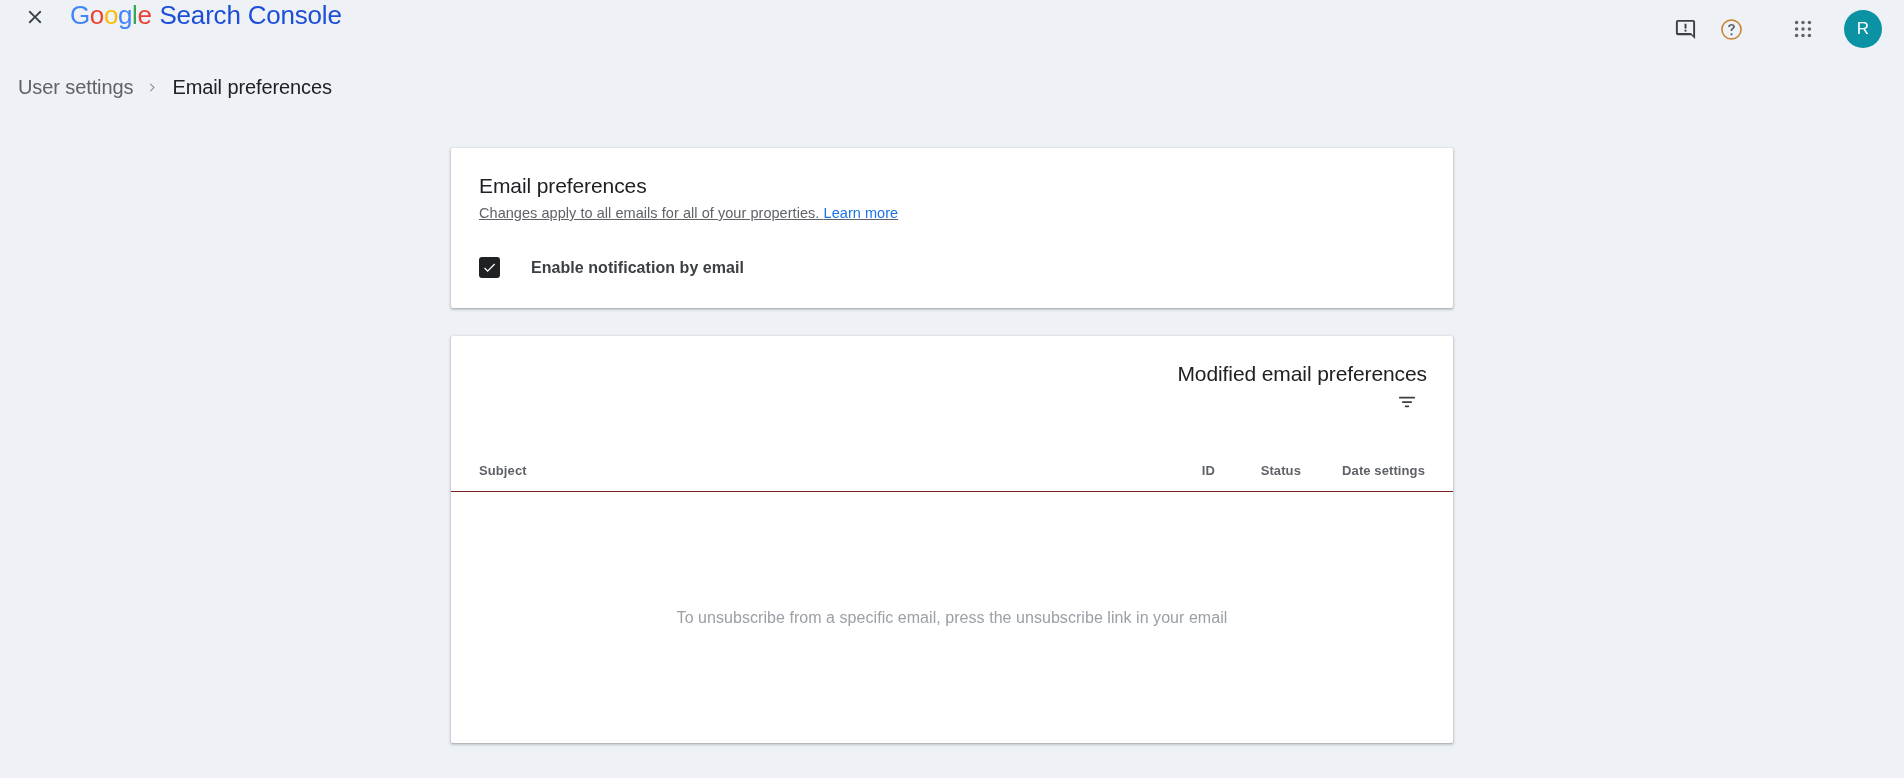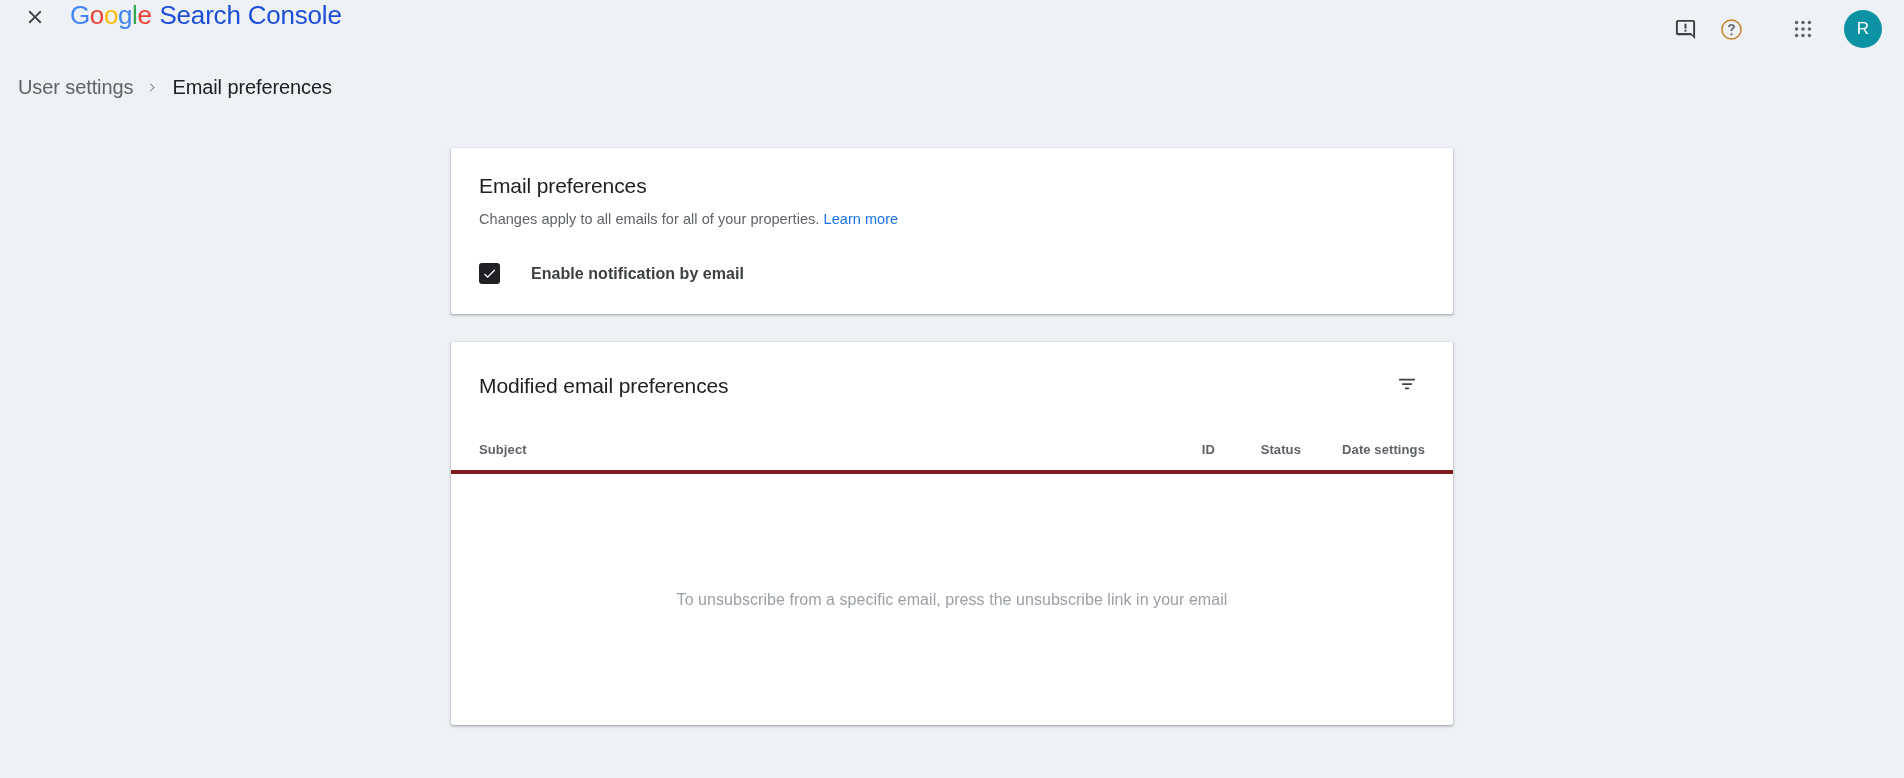--- a/index.html
+++ b/index.html
@@ -114,22 +114,23 @@
   .card-title {
     font-size: 21px;
     color: #202124;
     font-weight: 500;
     letter-spacing: -0.1px;
     margin: 0;
   }
   .card-sub {
     font-size: 14.5px;
     color: #5f6368;
-    margin-top: 13px;
+    margin-top: 7px;
     letter-spacing: 0.05px;
+    text-decoration: underline;
   }
   .link {
     color: #1a73e8;
     text-decoration: none;
     cursor: pointer;
   }
   .checkbox-row {
     display: flex;
     align-items: center;
     margin-top: 36px;
@@ -148,37 +149,38 @@
     font-size: 16px;
     color: #3c4043;
     margin-left: 31px;
     letter-spacing: 0.05px;
     cursor: pointer;
   }
 
   
   .card2-header {
     display: flex;
-    align-items: center;
+    align-items: flex-end;
     justify-content: space-between;
     padding: 26px 26px 0 28px;
+    flex-direction: column;
   }
   .filter-btn {
     width: 40px; height: 40px;
     display: flex; align-items: center; justify-content: center;
     border-radius: 50%;
     cursor: pointer;
     margin-top: -4px;
   }
   .table-head {
     display: flex;
     align-items: flex-end;
     padding: 0 28px 0 28px;
     height: 70px;
-    border-bottom: 4px solid #7f1d1d;
+    border-bottom: 1px solid #7f1d1d;
   }
   .th {
     font-size: 13px;
     color: #5f6368;
     font-weight: bold;
     letter-spacing: 0.1px;
     padding-bottom: 13px;
     cursor: pointer;
   }
   .th-subject { flex: 1 1 auto; text-align: left; }

